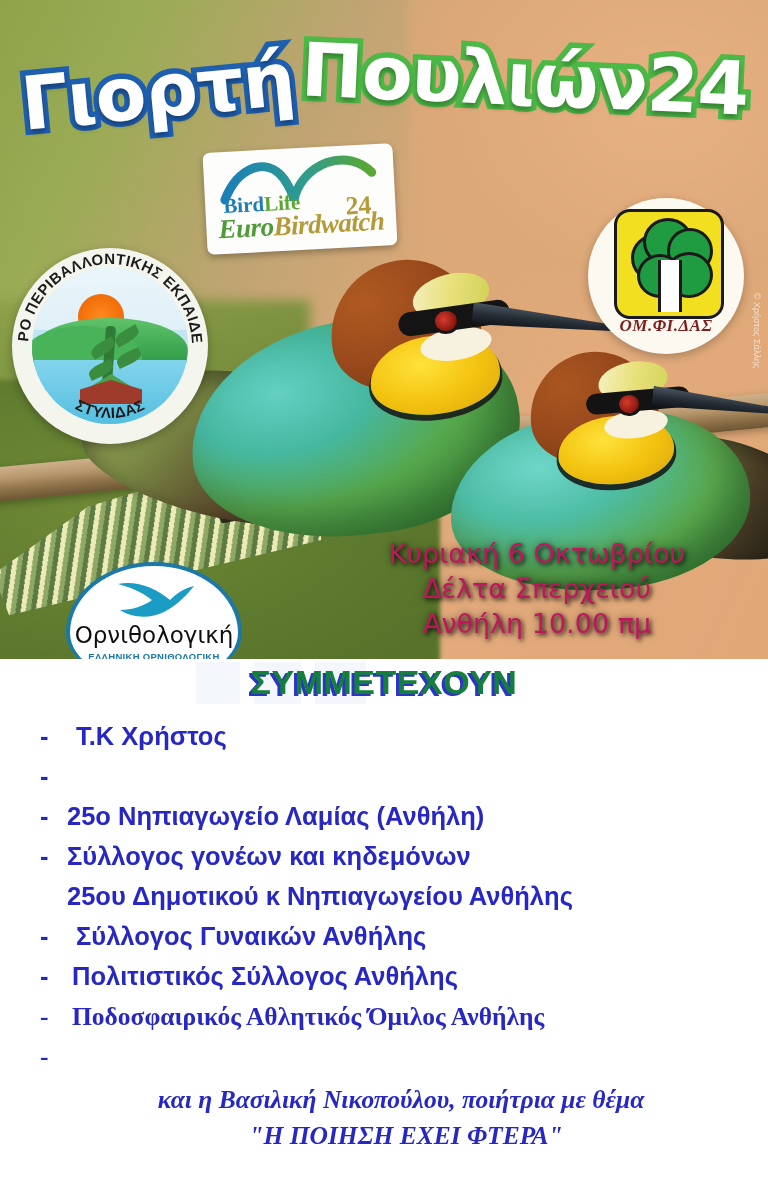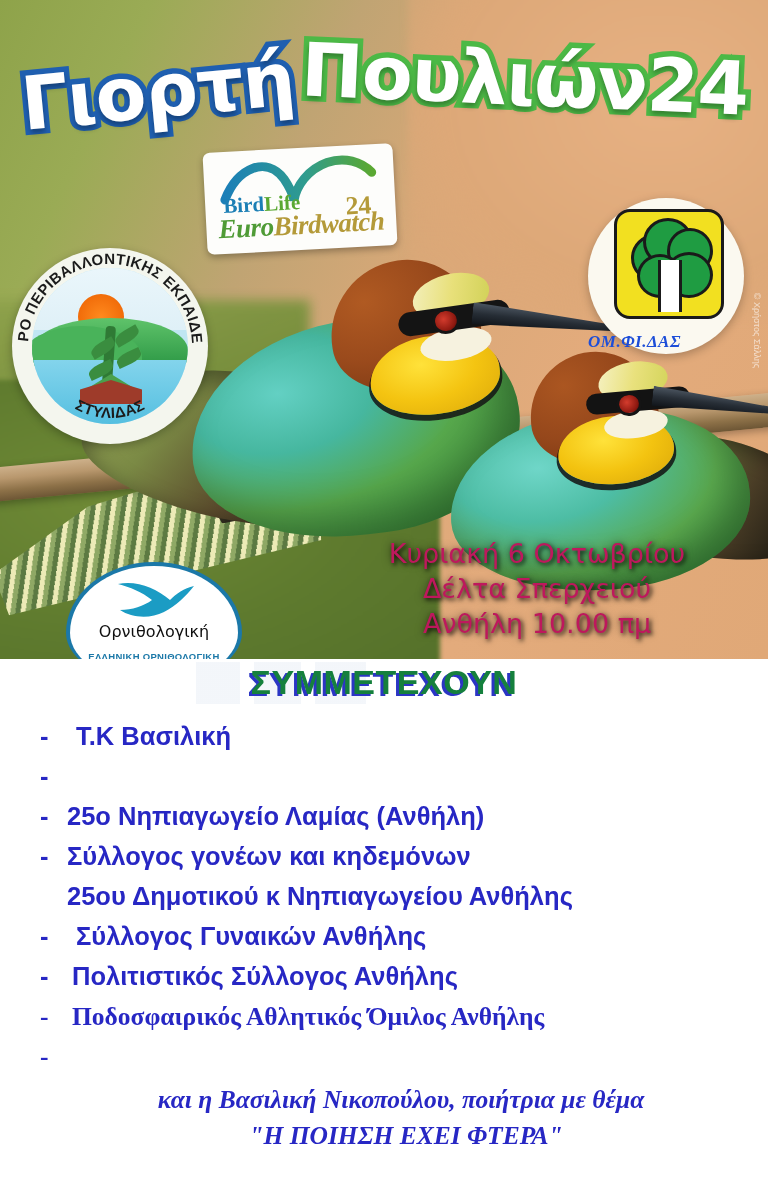--- a/index.html
+++ b/index.html
@@ -265,37 +265,37 @@
   .omfidas .plate{
     position:absolute;left:26px;top:11px;width:104px;height:104px;border-radius:16px;
     background:#f2e020;border:3px solid #1a1a1a;
   }
   .omfidas .trunk{
     position:absolute;left:70px;top:62px;width:18px;height:52px;background:#ffffff;
     border-left:3px solid #1a1a1a;border-right:3px solid #1a1a1a;
   }
   .omfidas .blob{position:absolute;border-radius:50%;background:#1f9c42;border:3px solid #1a1a1a;}
   .omfidas .label{
-    position:absolute;left:0;top:134px;width:156px;
+    position:absolute;left:0;top:118px;width:156px;text-align:center;
     font-family:"Liberation Serif", serif;font-style:italic;font-weight:bold;
-    font-size:17px;color:#1d4ed8;letter-spacing:.5px;
+    font-size:17px;color:#7f1d1d;letter-spacing:.5px;
   }
 
   
   .orn{
     position:absolute;left:66px;top:562px;width:168px;height:118px;
     border-radius:50% 50% 50% 50%/58% 58% 42% 42%;
     background:#ffffff;border:4px solid #1b78a8;
     border-bottom:none;
     overflow:hidden;
   }
   .orn .bird-glyph{position:absolute;left:44px;top:12px;}
   .orn .name{
     position:absolute;left:0;top:56px;width:168px;text-align:center;
-    font-family:"DejaVu Sans", sans-serif;font-size:16px;color:#0f0f0f;letter-spacing:0px;
+    font-family:"DejaVu Sans", sans-serif;font-size:23px;color:#0f0f0f;letter-spacing:0px;
   }
   .orn .sub{
     position:absolute;left:0;top:85px;width:168px;text-align:center;
     font-family:"Liberation Sans", sans-serif;font-size:9.5px;font-weight:bold;
     color:#1b78a8;letter-spacing:.3px;
   }
 
   
   .datebox{
     position:absolute;left:372px;top:536px;width:330px;
@@ -472,21 +472,21 @@
     <div>Ανθήλη  10.00 πμ</div>
   </div>
 
   <div class="bottom"></div>
   <div class="watermark"></div>
   <div class="simm">ΣΥΜΜΕΤΕΧΟΥΝ</div>
 
   <div class="list">
     <div class="row">
       <span class="dash sans">-</span>
-      <span class="txt sans ind76">Τ.Κ Βασιλική</span>
+      <span class="txt sans ind76">Τ.Κ Χρήστος</span>
     </div>
     <div class="row">
       <span class="dash sans">-</span>
     </div>
     <div class="row">
       <span class="dash sans">-</span>
       <span class="txt sans ind67">25ο Νηπιαγωγείο Λαμίας (Ανθήλη)</span>
     </div>
     <div class="row">
       <span class="dash sans">-</span>

